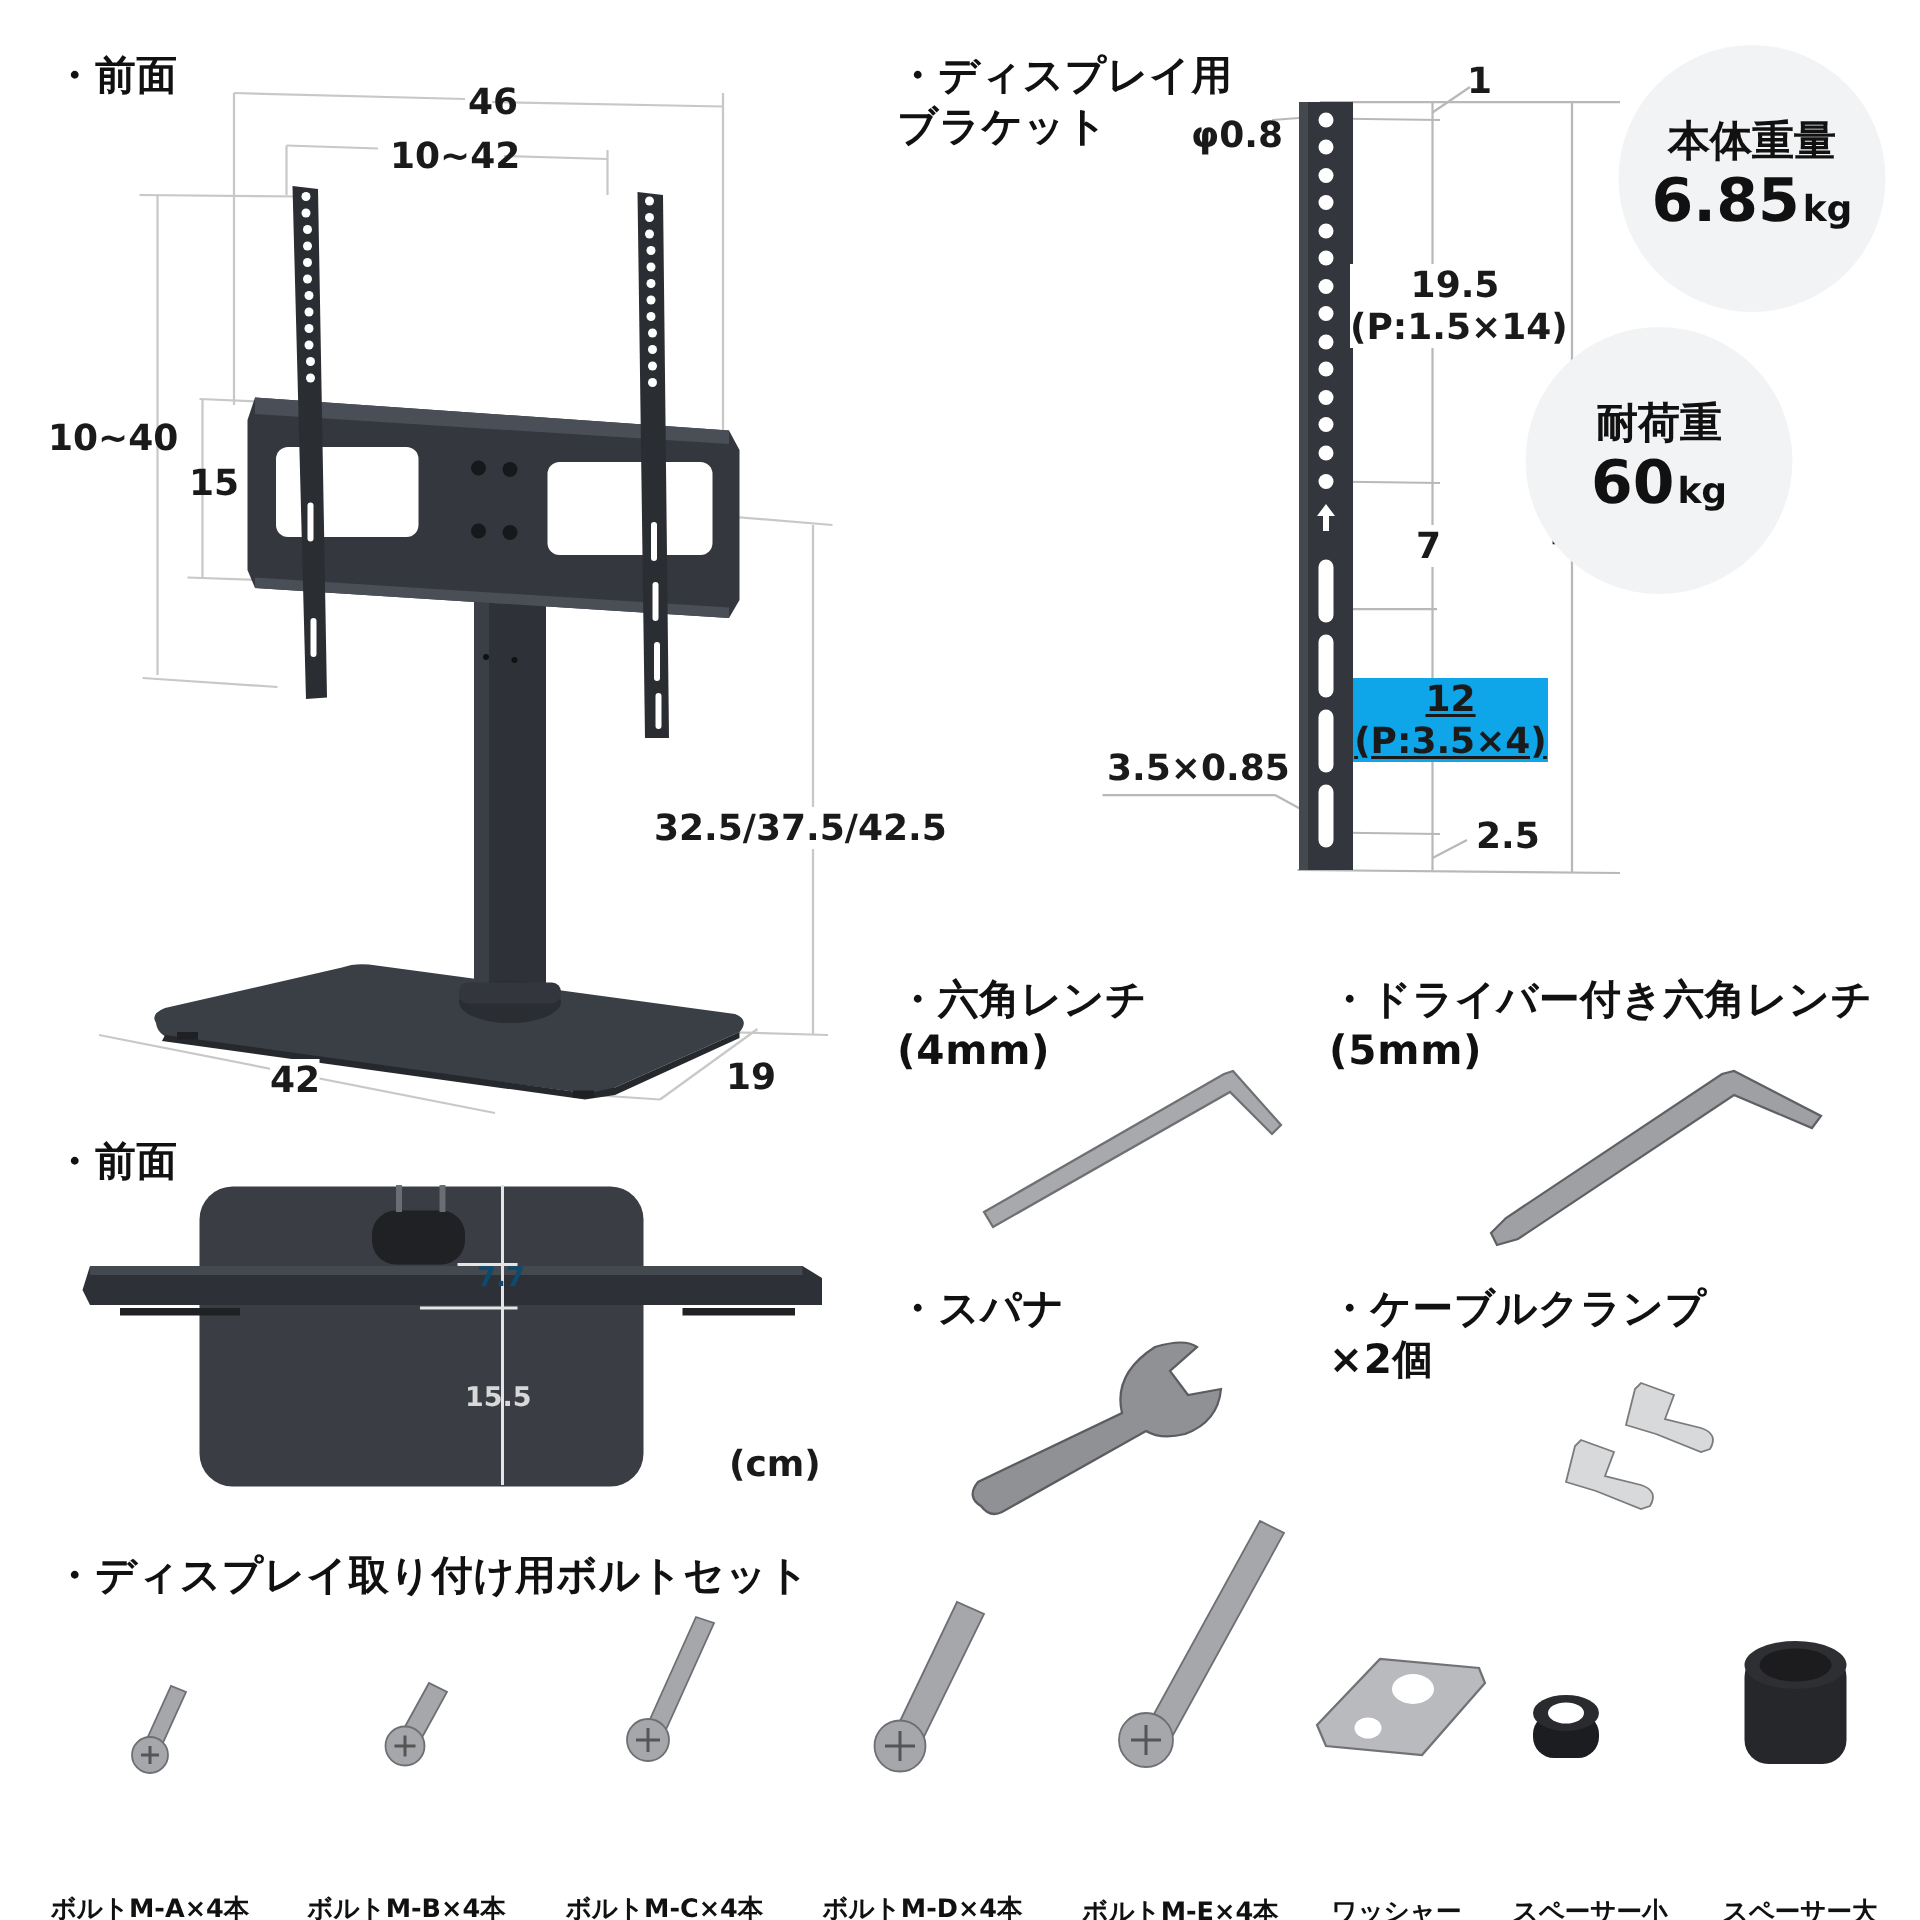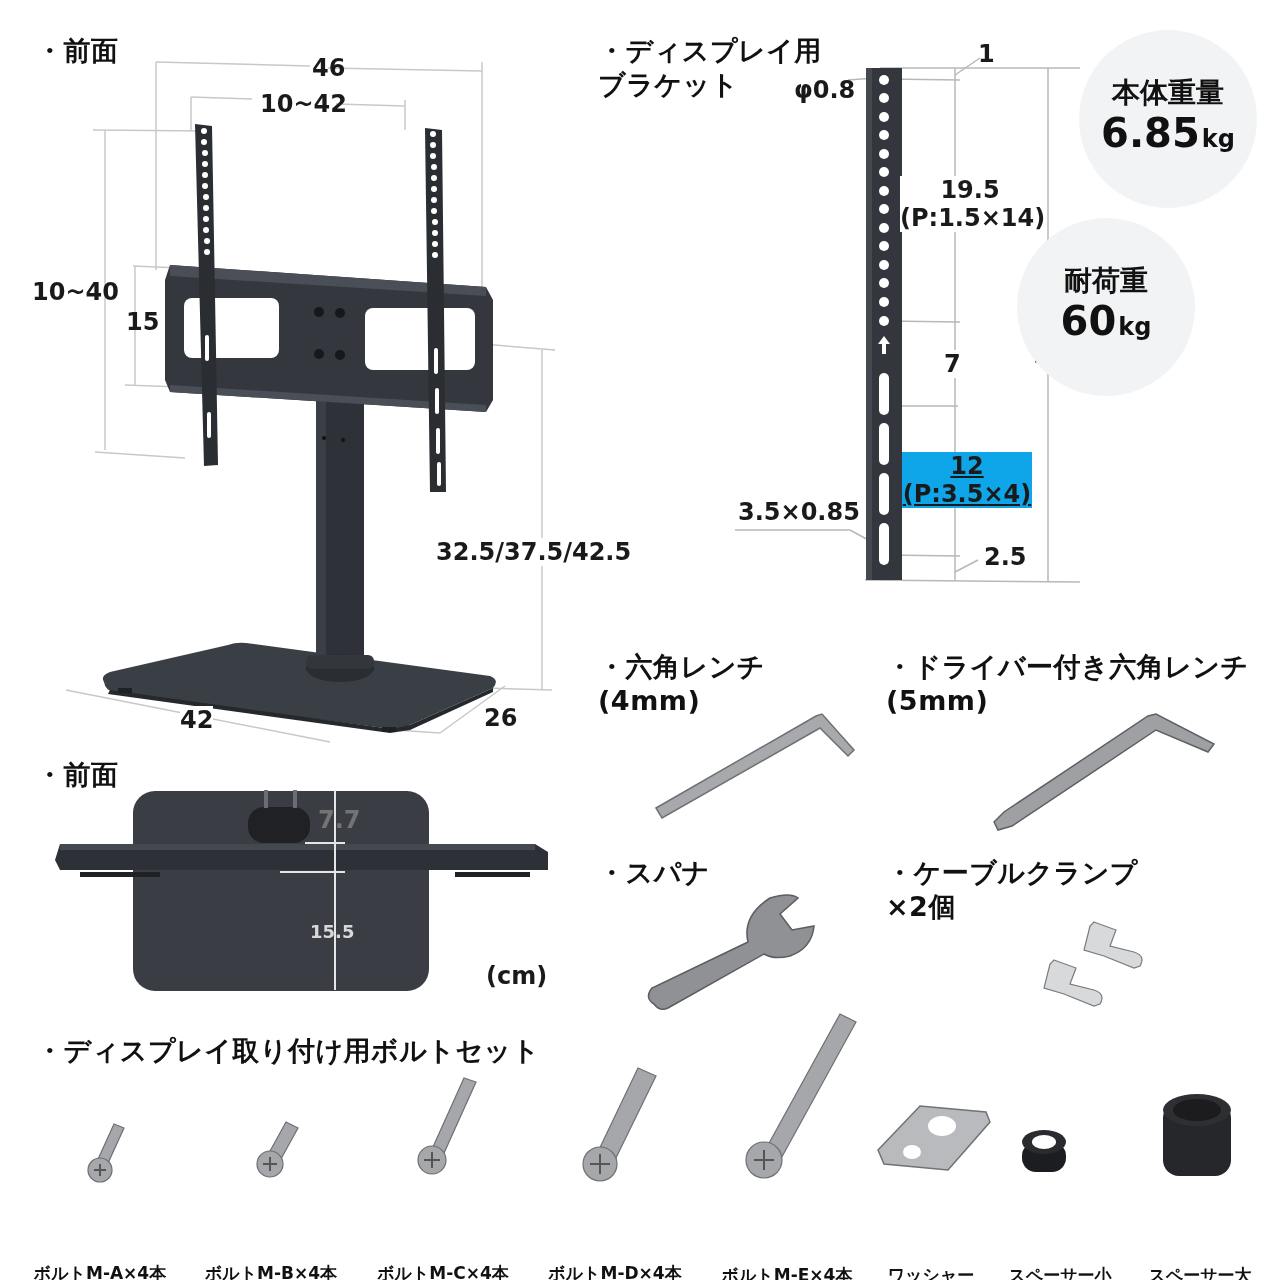--- a/index.html
+++ b/index.html
@@ -107,21 +107,21 @@
     <rect x="437" y="462" width="4" height="24" rx="2"></rect>
   </g>
 </svg>
 
 <div class="abs dim" style="left:312px;top:54px;">46</div>
 <div class="abs dim" style="left:260px;top:90px;">10~42</div>
 <div class="abs dim" style="left:32px;top:278px;">10~40</div>
 <div class="abs dim" style="left:126px;top:308px;">15</div>
 <div class="abs dim" style="left:436px;top:538px;background:#fff;">32.5/37.5/42.5</div>
 <div class="abs dim" style="left:180px;top:706px;background:#fff;">42</div>
-<div class="abs dim" style="left:484px;top:704px;">26</div>
+<div class="abs dim" style="left:484px;top:704px;">19</div>
 
 <div class="abs heading" style="left:598px;top:34px;">・ディスプレイ用
 ブラケット</div>
 
 <svg style="left:780px;top:50px;" width="320" height="540" viewBox="0 0 320 540">
   <g stroke="#b8b8b8" stroke-width="1.5" fill="none">
     <line x1="100" y1="18" x2="300" y2="18"></line>
     <line x1="175" y1="18" x2="175" y2="530"></line>
     <line x1="268" y1="18" x2="268" y2="532"></line>
     <line x1="85" y1="530" x2="300" y2="532"></line>
@@ -190,21 +190,21 @@
   <path d="M10,64 L485,64 L498,72 L498,90 L10,90 L5,80 Z" fill="#2d3036"></path>
   <path d="M10,64 L485,64 L485,70 L10,70 Z" fill="#44484f"></path>
   <path d="M30,92 L110,92 L110,97 L30,97 Z" fill="#1f2125"></path>
   <path d="M405,92 L480,92 L480,97 L405,97 Z" fill="#1f2125"></path>
   <g stroke="#e5e5e5" stroke-width="2">
     <line x1="285" y1="10" x2="285" y2="210"></line>
     <line x1="255" y1="63" x2="295" y2="63"></line>
     <line x1="230" y1="92" x2="295" y2="92"></line>
   </g>
 </svg>
-<div class="abs dim" style="left:318px;top:806px;color:#737373;font-size:24px;">7.7</div>
+<div class="abs dim" style="left:318px;top:838px;color:#0c4a6e;font-size:18px;">7.7</div>
 <div class="abs dim" style="left:310px;top:918px;color:#d8d8d8;font-size:18px;">15.5</div>
 <div class="abs dim" style="left:486px;top:962px;">(cm)</div>
 
 <div class="abs heading" style="left:598px;top:650px;">・六角レンチ
 (4mm)</div>
 <div class="abs heading" style="left:886px;top:650px;">・ドライバー付き六角レンチ
 (5mm)</div>
 <div class="abs heading" style="left:598px;top:856px;">・スパナ</div>
 <div class="abs heading" style="left:886px;top:856px;">・ケーブルクランプ
  ×2個</div>

